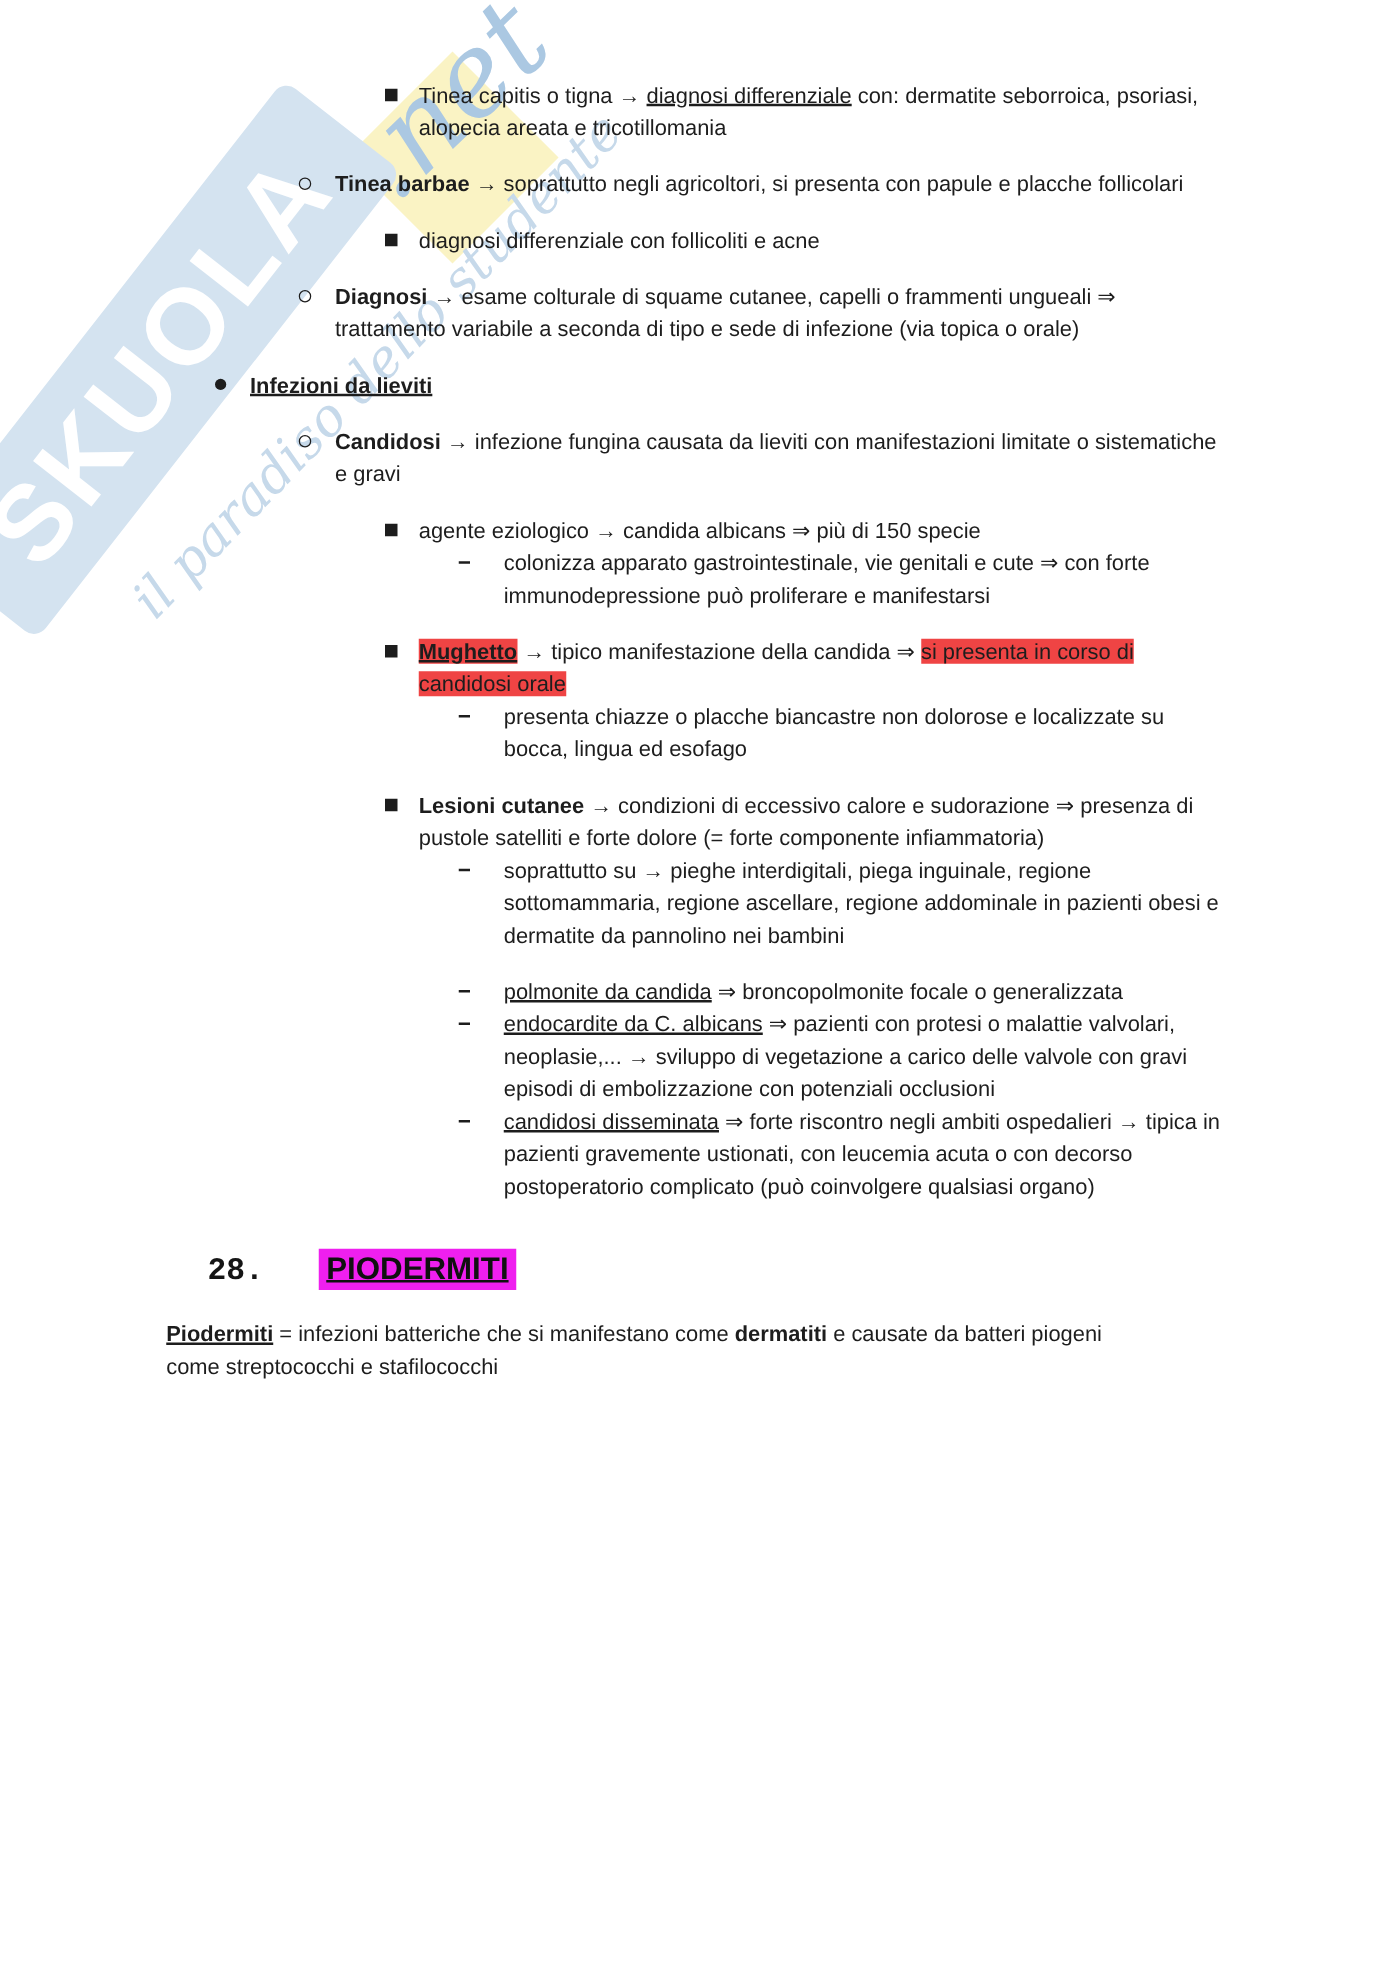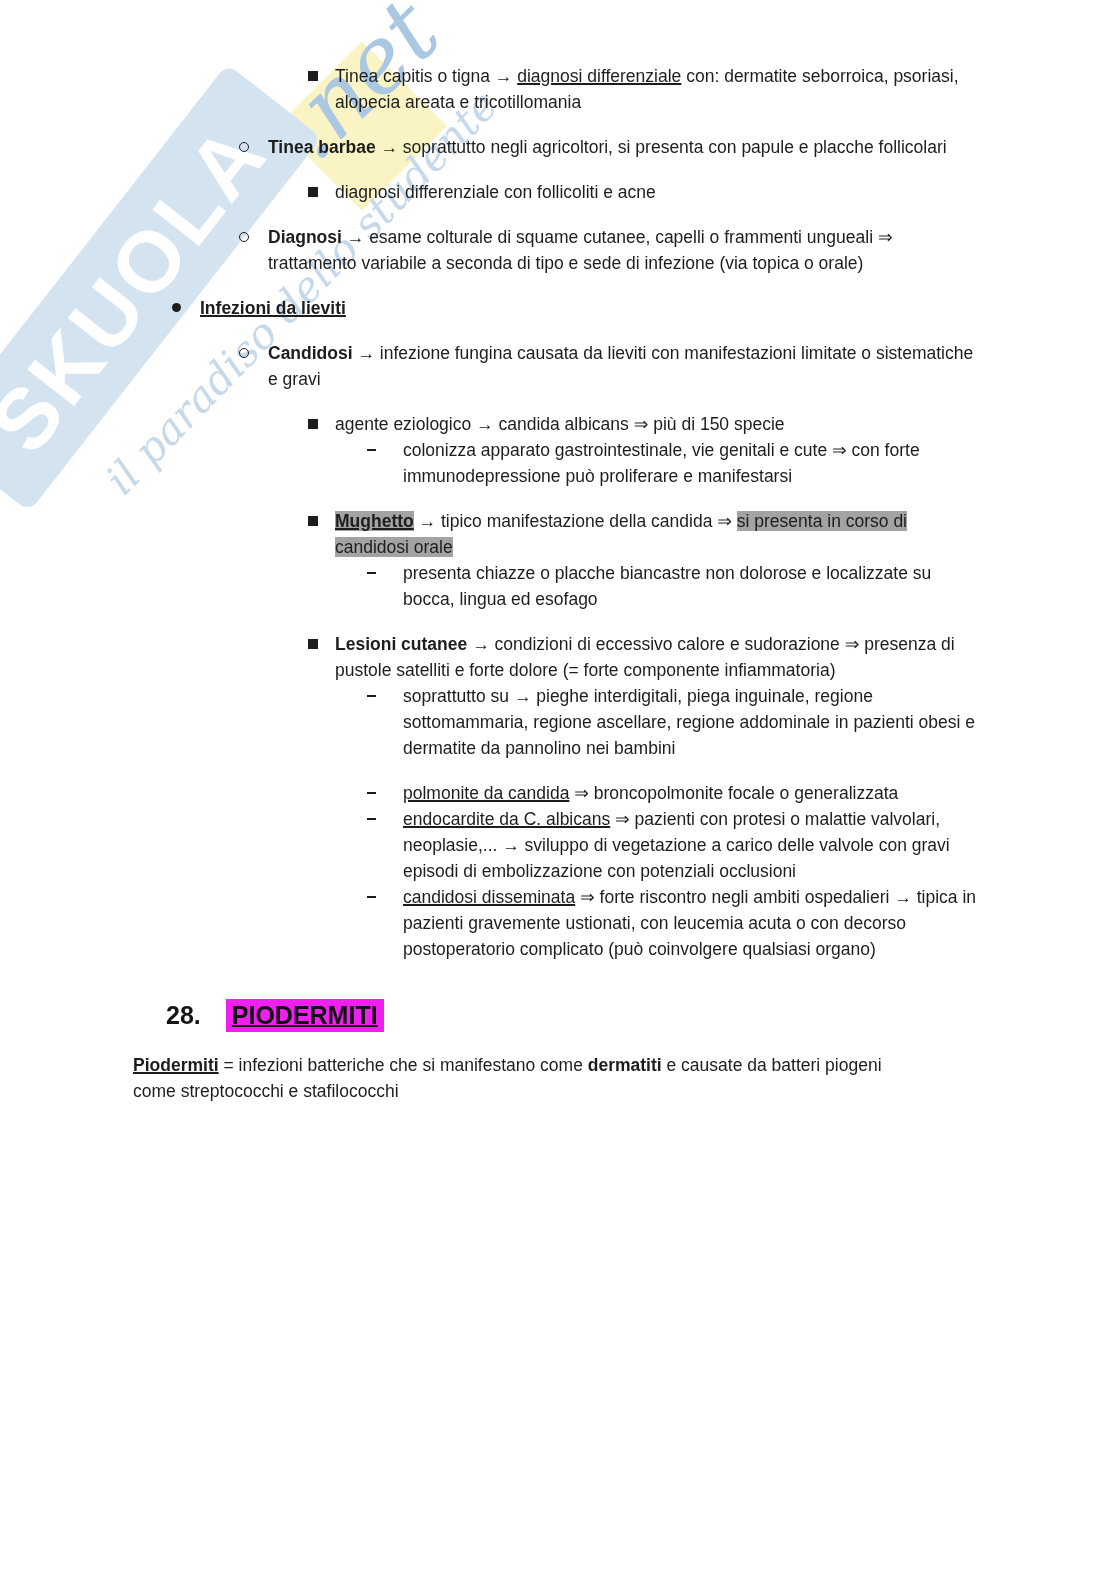--- a/index.html
+++ b/index.html
@@ -51,27 +51,27 @@
   .l2 .txt{padding-left:135px;}
   .l3 .txt{padding-left:202px;}
   .l4 .txt{padding-left:270px;}
   .bullet{position:absolute;display:block;}
   .b1{left:39px;top:8px;width:9px;height:9px;border-radius:50%;background:#1d1d1d;}
   .b2{left:106px;top:8px;width:10px;height:10px;border-radius:50%;border:1.5px solid #1d1d1d;box-sizing:border-box;}
   .b3{left:175px;top:8px;width:10px;height:10px;background:#1d1d1d;}
   .b4{left:234px;top:12px;width:9px;height:2px;background:#1d1d1d;}
   .b{font-weight:700;}
   .u{text-decoration:underline;text-decoration-thickness:1.5px;}
-  .g{background:#a3a3a3;}
+  .g{background:#ef4444;}
   
   .heading{
     margin:36px 0 20px 0;padding-left:33px;
     font-size:25px;line-height:34px;font-weight:700;color:#151515;
   }
-  .heading .num{display:inline-block;margin-right:25px;}
+  .heading .num{display:inline-block;margin-right:44px;font-family:Liberation Mono, monospace;}
   .hl-magenta{
     background:#ef1fef;color:#101010;
     padding:2px 6px 3px 6px;
     text-decoration:underline;text-decoration-thickness:2px;
   }
   
   .footer-para{margin:0;width:790px;}
 </style>
 </head>
 <body>

